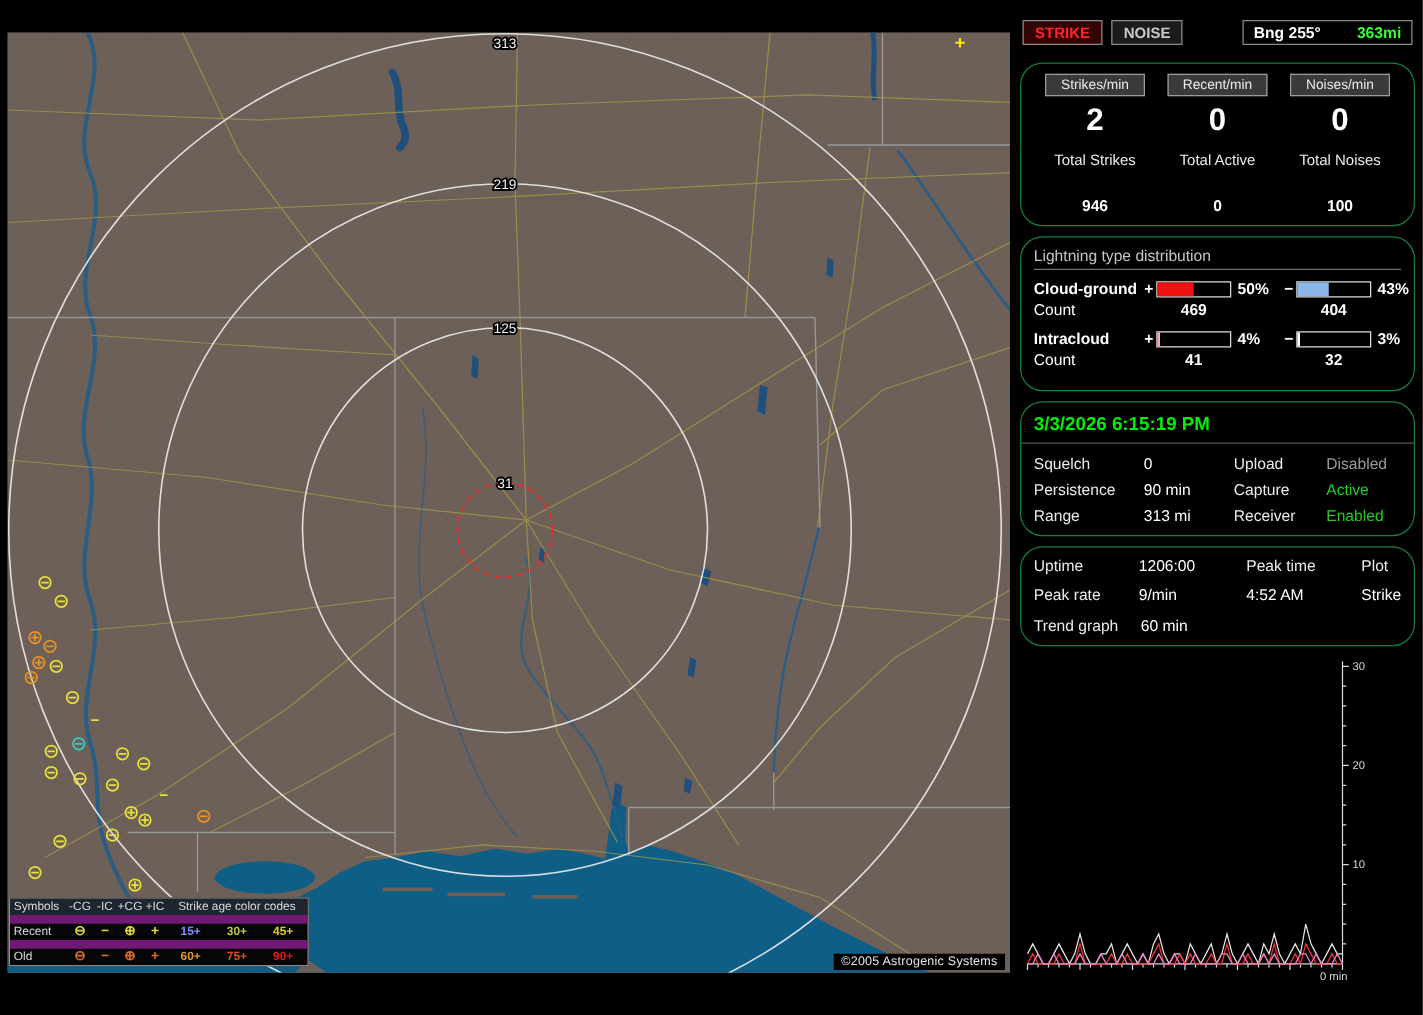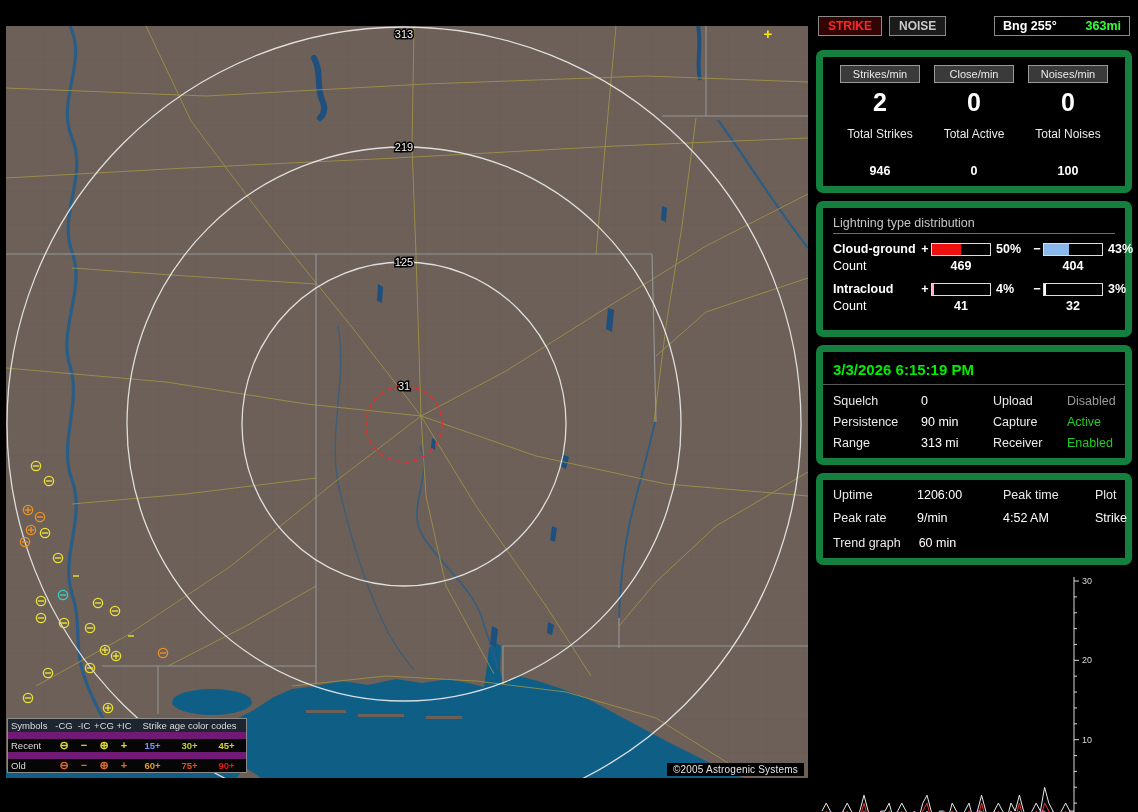--- a/index.html
+++ b/index.html
@@ -23,21 +23,21 @@
   .lg-a{text-align:center;font-weight:bold;}
   
   .panel{position:absolute;left:816px;top:6px;width:316px;height:800px;color:#fff;font-size:12.5px;}
   .topbar{display:flex;align-items:center;gap:7px;margin:8px 2px 12px 2px;height:24px;}
   .btn{font-family:"Liberation Sans",sans-serif;font-size:12px;font-weight:bold;
        padding:2px 9px;border:1px solid #8a8a8a;cursor:pointer;}
   .btn.strike{color:#ff2626;background:#330404;}
   .btn.noise{color:#c9c9c9;background:#1b1b1b;}
   .bearing{margin-left:auto;border:1px solid #8a8a8a;background:#000;padding:2px 8px;
            display:flex;justify-content:space-between;min-width:118px;font-weight:bold;}
-  .group{border:7px solid #15803d;border-radius:7px;background:#000;padding:8px 10px;margin:0 0 8px 0;}
+  .group{border:1px solid #15803d;border-radius:18px;background:#000;padding:8px 10px;margin:0 0 8px 0;}
   
   .cnt-grid{display:grid;grid-template-columns:repeat(3,1fr);text-align:center;row-gap:2px;}
   .cnt-btn{background:#3a3a3a;border:1px solid #9a9a9a;color:#eaeaea;font-size:11px;
            padding:2px 4px;width:80px;margin:0 auto;font-family:"Liberation Sans",sans-serif;cursor:pointer;}
   .cnt-val{font-size:25px;font-weight:bold;margin:3px 0 8px 0;}
   .tot-label{font-size:12px;color:#eaeaea;}
   .tot-val{font-size:12.5px;font-weight:bold;margin-top:21px;}
   
   .dist-title{color:#c6c6c6;border-bottom:1px solid #6f6f6f;padding-bottom:3px;margin-bottom:8px;}
   .dist-row{display:grid;grid-template-columns:86px 12px 60px 40px 12px 60px 34px;
@@ -294,21 +294,21 @@
     <button class="btn noise">NOISE</button>
     <div class="bearing">
       <span>Bng 255°</span>
       <span style="color: rgb(51, 255, 51);">363mi</span>
     </div>
   </div>
 
   <div class="group">
     <div class="cnt-grid">
       <button class="cnt-btn">Strikes/min</button>
-      <button class="cnt-btn">Close/min</button>
+      <button class="cnt-btn">Recent/min</button>
       <button class="cnt-btn">Noises/min</button>
       <div class="cnt-val">2</div>
       <div class="cnt-val">0</div>
       <div class="cnt-val">0</div>
       <div class="tot-label">Total Strikes</div>
       <div class="tot-label">Total Active</div>
       <div class="tot-label">Total Noises</div>
       <div class="tot-val">946</div>
       <div class="tot-val">0</div>
       <div class="tot-val">100</div>

